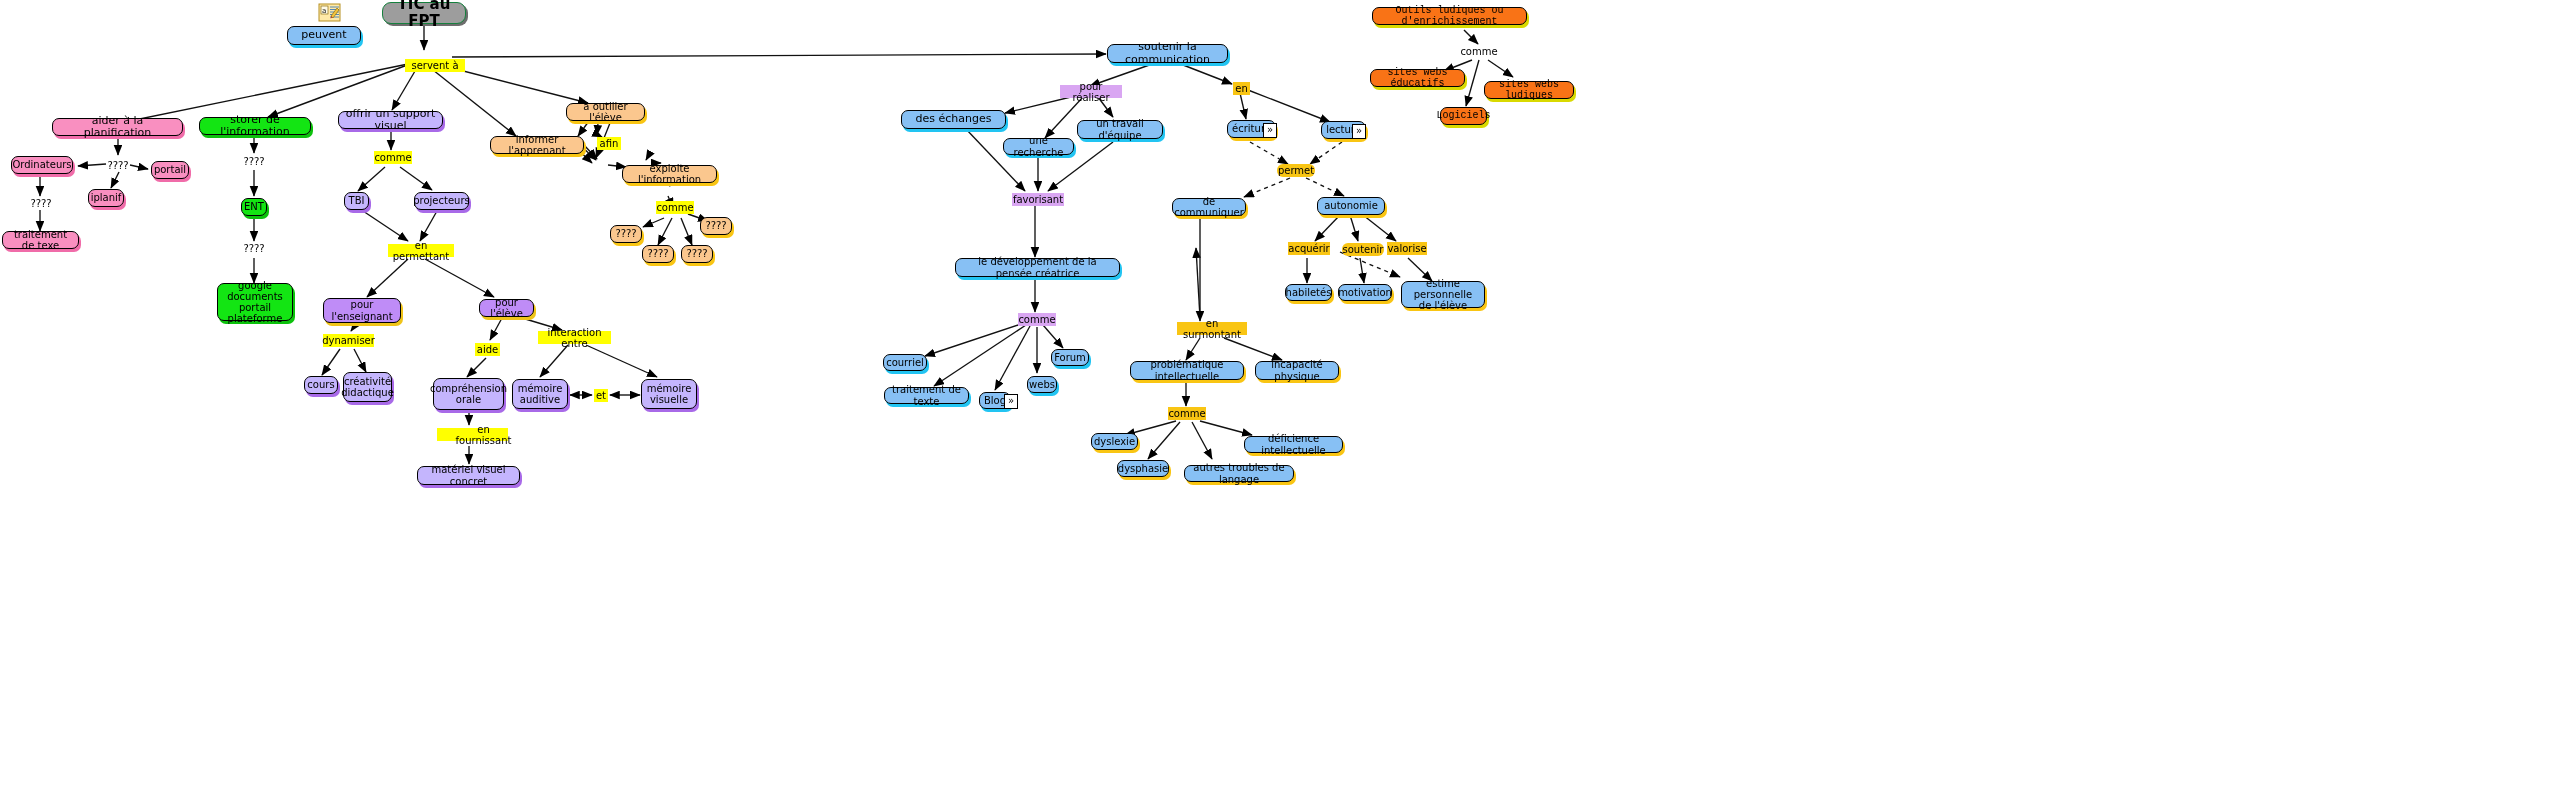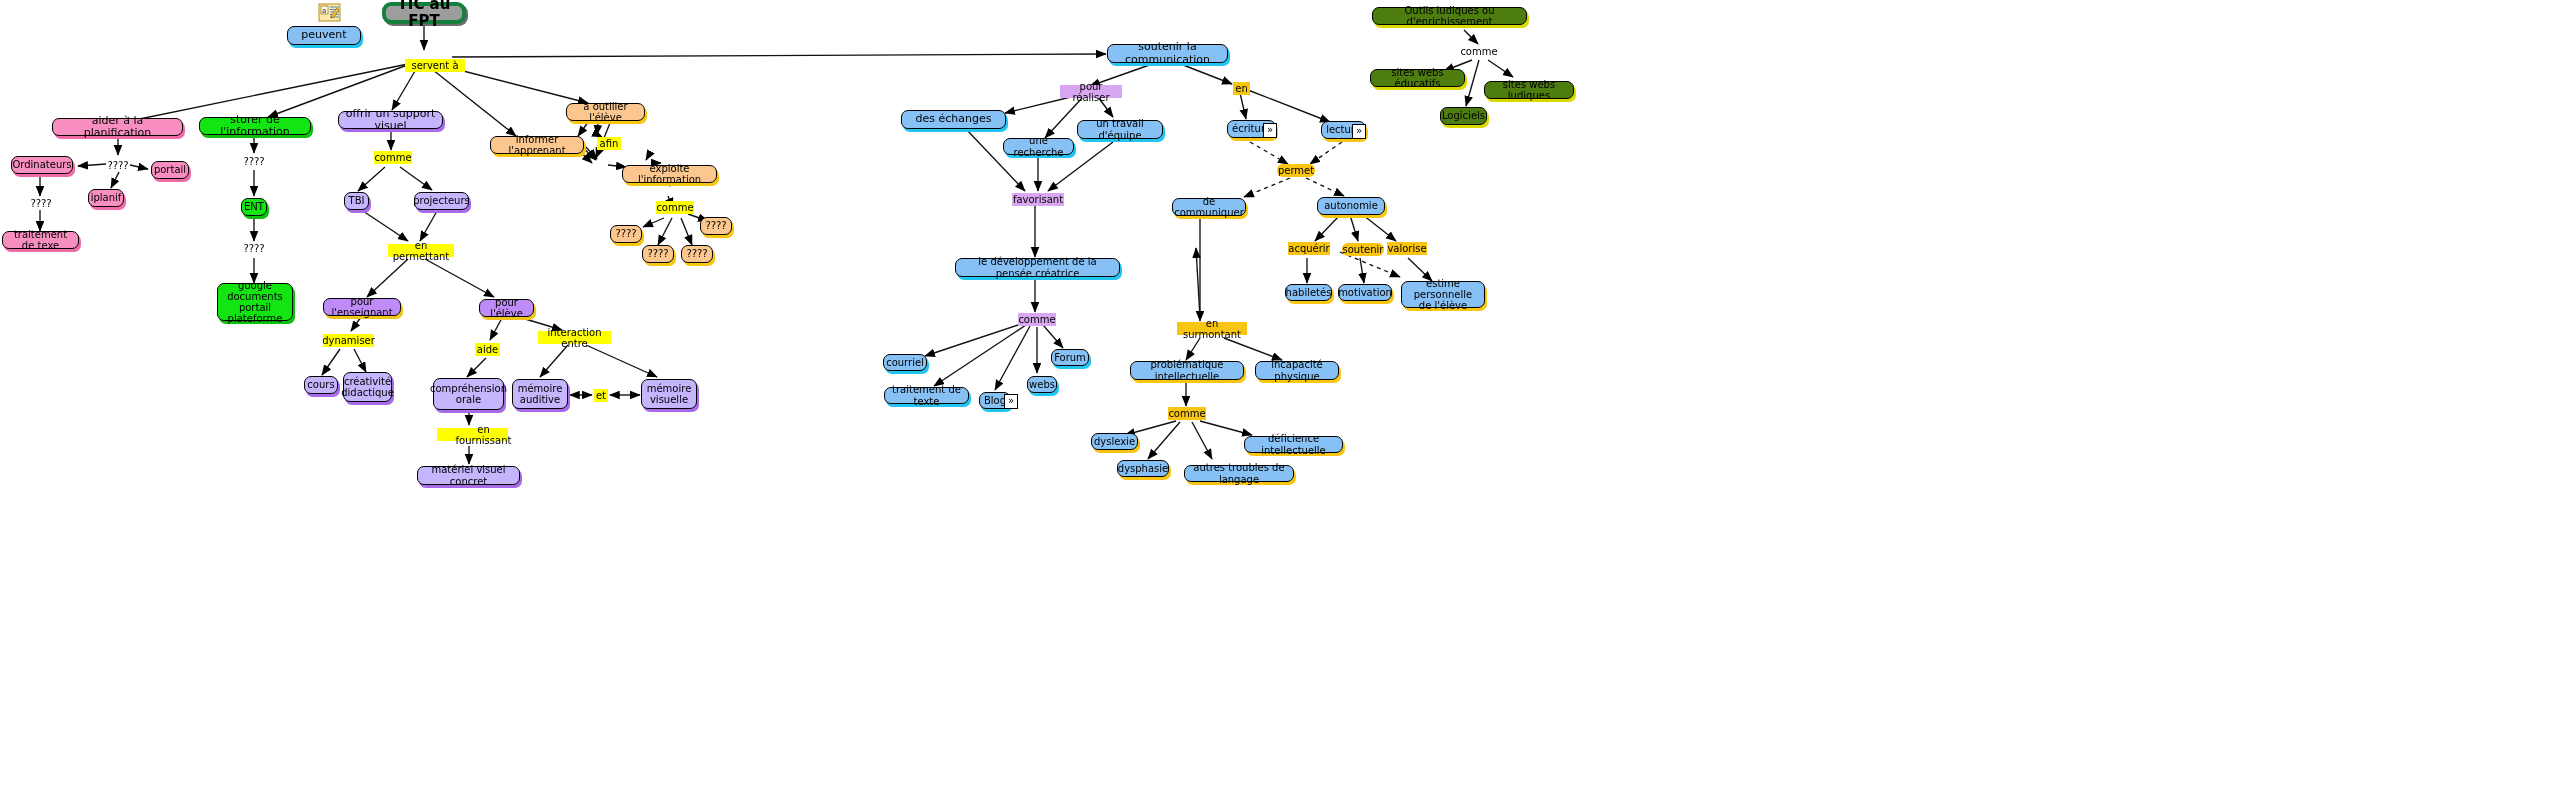--- a/index.html
+++ b/index.html
@@ -33,34 +33,34 @@
     border-radius:7px;
     line-height:1.12;
     z-index:3;
     white-space:pre-line;
     padding:1px 5px;
     color:#000;
   }
   
   .n-root{
     background:#9d9d9d;
-    border:4px solid #15803d;
+    border:1px solid #15803d;
     border-radius:9px;
     font-weight:bold;
     font-size:19px;
     box-shadow:2px 2px 0 #6d6d6d;
   }
   .n-pink{ background:#f98fc0; box-shadow:2px 3px 0 #f06ca9; }
   .n-green{ background:#13e513; box-shadow:2px 3px 0 #0cc10c; }
   .n-purple{ background:#bf8cf7; box-shadow:2px 3px 0 #f0c419; }
   .n-purple-p{ background:#c4b5fd; box-shadow:2px 3px 0 #a86ae8; }
   .n-orange{ background:#fbc78e; box-shadow:2px 3px 0 #f9c513; }
   .n-blue{ background:#87c0f4; box-shadow:2px 3px 0 #22c4f2; }
   .n-blue-y{ background:#87c0f4; box-shadow:2px 3px 0 #f9c513; }
-  .n-yellow{ background:#4d7c0f; box-shadow:2px 3px 0 #d9d900; }
+  .n-yellow{ background:#f97316; box-shadow:2px 3px 0 #d9d900;font-family:Liberation Mono, monospace; }
 
   
   .plabel{
     position:absolute;
     box-sizing:border-box;
     display:flex;align-items:center;justify-content:center;
     text-align:center;
     z-index:4;
     line-height:1.1;
     padding:0 2px;
@@ -258,21 +258,21 @@
 
   <div class="node n-green fs11" style="left:199px;top:117px;width:112px;height:18px;">storer de l'information</div>
   <div class="node n-green fs10" style="left:241px;top:198px;width:26px;height:18px;">ENT</div>
   <div class="node n-green fs10" style="left:217px;top:283px;width:76px;height:38px;">google documents
 portail
 plateforme</div>
 
   <div class="node n-purple-p fs11" style="left:338px;top:111px;width:105px;height:18px;">offrir un support visuel</div>
   <div class="node n-purple-p fs10" style="left:344px;top:192px;width:25px;height:18px;">TBI</div>
   <div class="node n-purple-p fs10" style="left:414px;top:192px;width:55px;height:18px;">projecteurs</div>
-  <div class="node n-purple fs10" style="left:323px;top:298px;width:78px;height:18px;">pour l'enseignant</div>
+  <div class="node n-purple fs10" style="left:323px;top:298px;width:78px;height:25px;">pour l'enseignant</div>
   <div class="node n-purple-p fs10" style="left:304px;top:376px;width:34px;height:18px;">cours</div>
   <div class="node n-purple-p fs10" style="left:343px;top:372px;width:49px;height:30px;">créativité
 didactique</div>
   <div class="node n-purple fs10" style="left:479px;top:299px;width:55px;height:18px;">pour l'élève</div>
   <div class="node n-purple-p fs10" style="left:433px;top:378px;width:71px;height:32px;">compréhension
 orale</div>
   <div class="node n-purple-p fs10" style="left:417px;top:466px;width:103px;height:19px;">matériel visuel concret</div>
   <div class="node n-purple-p fs10" style="left:512px;top:379px;width:56px;height:30px;">mémoire
 auditive</div>
   <div class="node n-purple-p fs10" style="left:641px;top:379px;width:56px;height:30px;">mémoire

